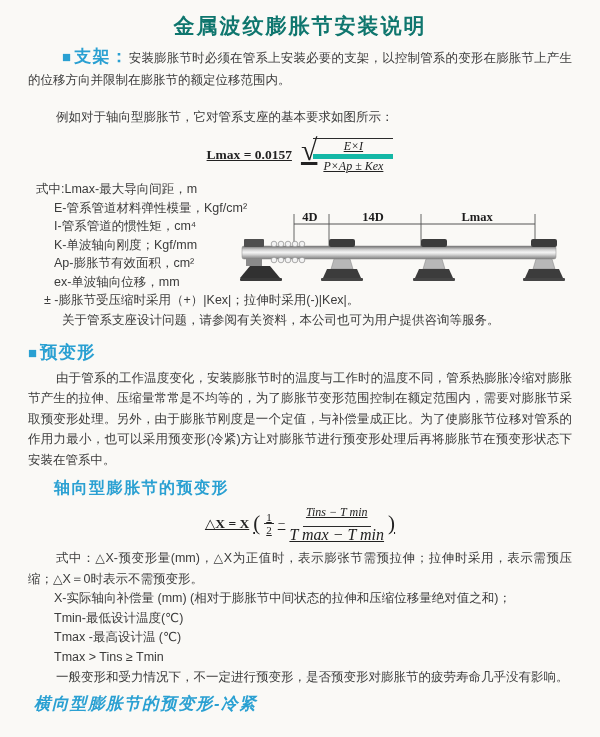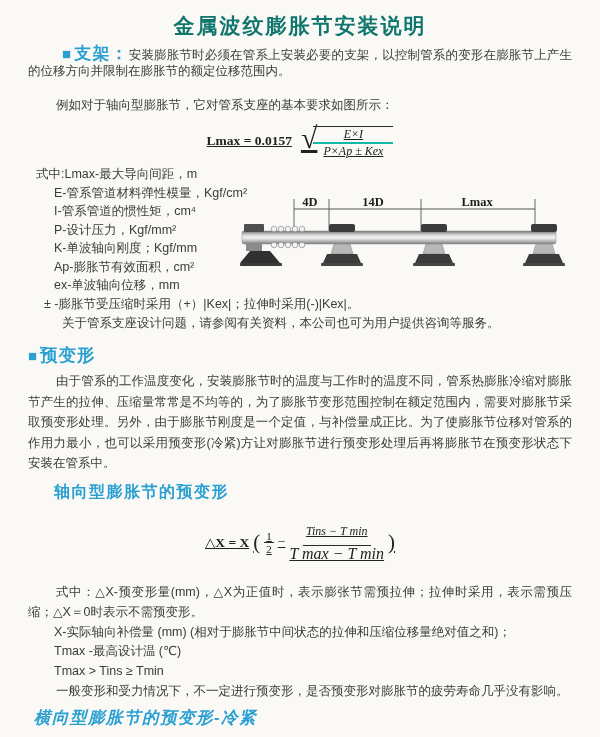--- a/index.html
+++ b/index.html
@@ -10,21 +10,21 @@
     background:#faf9f6; color:var(--ink);
     font-family:"Liberation Sans","DejaVu Sans",sans-serif;
   }
   .page { padding:0 28px; }
 
   .doc-title {
     margin:12px 0 6px; text-align:center;
     font-size:21px; font-weight:bold; color:#0f766e; letter-spacing:2px;
   }
 
-  .para { font-size:12.5px; line-height:16px; text-align:justify; margin:0; color:var(--ink); }
+  .para { font-size:12.5px; line-height:22px; text-align:justify; margin:0; color:var(--ink); }
   .p-support { text-indent:34px; }
   .p-example { line-height:20px; text-indent:28px; margin-top:16px; }
 
   .sec-label { color:var(--accent); font-size:17px; font-weight:bold; letter-spacing:1px; }
   .marker { color:var(--accent); font-size:15px; margin-right:2px; font-weight:normal; }
 
   .sec-heading {
     margin:10px 0 4px; font-size:17.5px; font-weight:bold;
     color:var(--accent); letter-spacing:1px;
   }
@@ -35,29 +35,29 @@
   .lateral-heading { margin:6px 0 2px 6px; font-size:16.5px;font-style:italic; }
 
   
   .formula {
     display:flex; justify-content:center; align-items:center; gap:4px;
     font-family:"Liberation Serif","DejaVu Serif",serif; color:var(--formula);
     font-size:13.5px;
     text-decoration:underline;
   }
   .f1 { margin:8px 0 4px; }
-  .f2 { margin:21px 0; }
+  .f2 { margin:6px 0; }
   .f-lead { font-weight:bold; }
   .sqrt { display:inline-flex; align-items:flex-start; margin-left:5px; }
   .radical { font-size:30px; line-height:30px; font-weight:400; margin-right:-4px; }
   .sqrt-body { display:inline-flex; flex-direction:column; border-top:1.5px solid #2b2b2b; margin-top:3px; }
   .sqrt-body .num, .sqrt-body .den {
     text-align:center; font-style:italic; font-size:12px; line-height:15px; padding:0 10px;
   }
-  .sqrt-body .num { border-bottom:2px solid #14b8a6; }
+  .sqrt-body .num { border-bottom:5px solid #14b8a6; }
   .frac { display:inline-flex; flex-direction:column; align-items:center; font-style:italic; }
   .frac .ft { border-bottom:1px solid #2b2b2b; padding:0 3px 7px; font-size:12px; line-height:14px; }
   .frac .fb { padding-top:1px; font-size:16px; line-height:14px; }
   .frac.half .ft, .frac.half .fb { font-style:normal; font-size:11px; line-height:12px; padding:0 2px; }
   .paren { font-size:21px; font-weight:400; line-height:21px; }
 
   
   .defs-wrap { position:relative; margin-top:6px; }
   .def-line { font-size:12.5px; line-height:18.5px; white-space:nowrap; }
   .d-shi  { padding-left:8px; }
@@ -94,21 +94,20 @@
         <span class="num">E×I</span>
         <span class="den">P×Ap ± Kex</span>
       </span>
     </span>
   </div>
 
   <div class="defs-wrap">
     <div class="def-line d-shi">式中:Lmax-最大导向间距，m</div>
     <div class="def-line d-var">E-管系管道材料弹性模量，Kgf/cm²</div>
     <div class="def-line d-var">I-管系管道的惯性矩，cm⁴</div>
-    <div class="def-line d-var">P-设计压力，Kgf/mm²</div>
     <div class="def-line d-var">K-单波轴向刚度；Kgf/mm</div>
     <div class="def-line d-var">Ap-膨胀节有效面积，cm²</div>
     <div class="def-line d-var">ex-单波轴向位移，mm</div>
     <div class="def-line d-pm">± -膨胀节受压缩时采用（+）|Kex|；拉伸时采用(-)|Kex|。</div>
     <div class="def-line d-note">关于管系支座设计问题，请参阅有关资料，本公司也可为用户提供咨询等服务。</div>
 
     <svg class="diagram" width="356" height="88" viewBox="0 0 356 88" aria-hidden="true">
       <defs>
         <linearGradient id="pg" x1="0" y1="0" x2="0" y2="1">
           <stop offset="0" stop-color="#707070"></stop>
@@ -190,20 +189,21 @@
       <span class="ft">Tins − T min</span>
       <span class="fb">T max − T min</span>
     </span>
     <span class="paren">)</span>
   </div>
 
   <p class="para p-explain">式中：△X-预变形量(mm)，△X为正值时，表示膨张节需预拉伸；拉伸时采用，表示需预压缩；△X＝0时表示不需预变形。</p>
 
   <div class="axial-defs">
     <div class="def-line">X-实际轴向补偿量 (mm) (相对于膨胀节中间状态的拉伸和压缩位移量绝对值之和)；</div>
+    <div class="def-line">Tmin-最低设计温度(℃)</div>
     <div class="def-line">Tmax -最高设计温 (℃)</div>
     <div class="def-line">Tmax &gt; Tins ≥ Tmin</div>
   </div>
 
   <p class="para p-note">一般变形和受力情况下，不一定进行预变形，是否预变形对膨胀节的疲劳寿命几乎没有影响。</p>
 
   <div class="sub-heading lateral-heading">横向型膨胀节的预变形-冷紧</div>
 
 </div>
 

